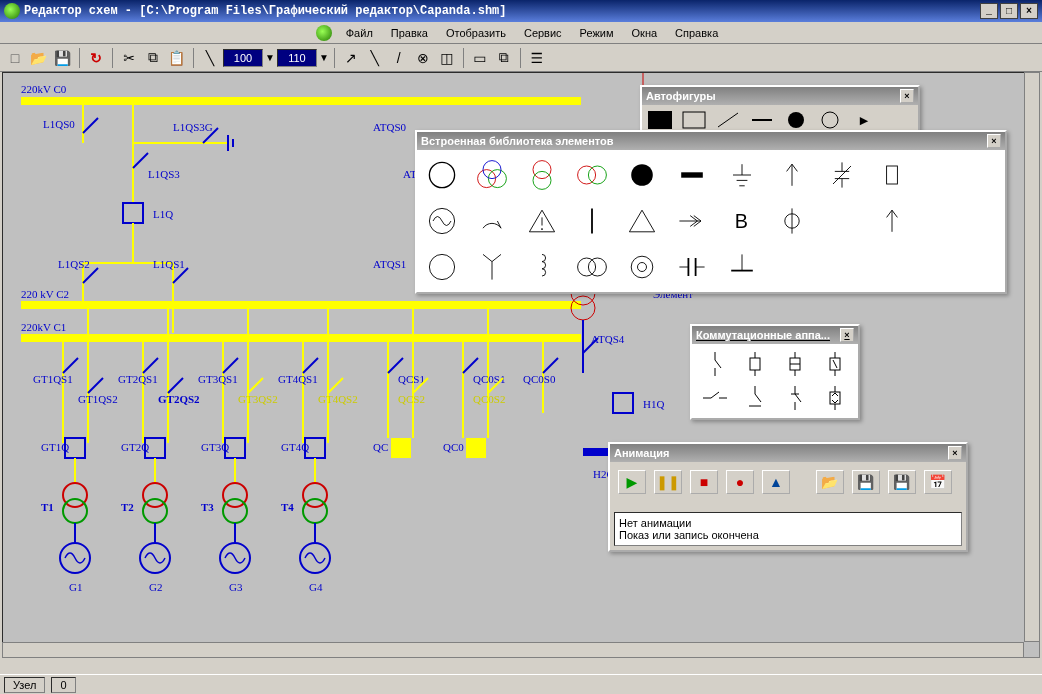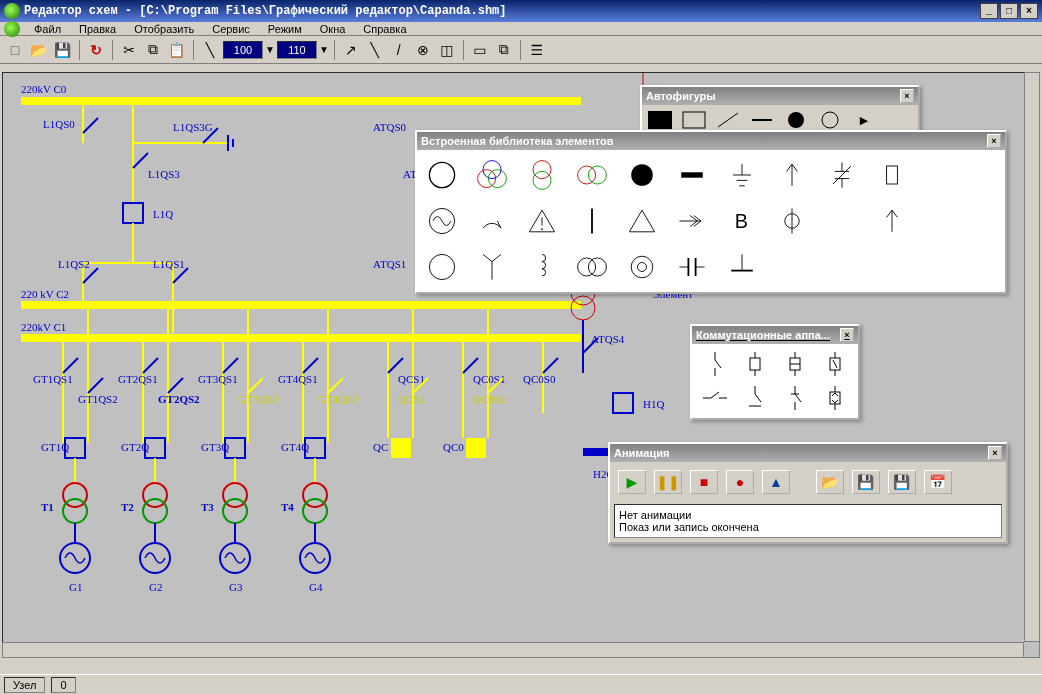--- a/index.html
+++ b/index.html
@@ -35,24 +35,25 @@
     background: #d4d0c8;
     border: 1px solid #404040;
     font-size: 10px;
     display: flex; align-items: center; justify-content: center;
     color: #000;
   }
   .menubar {
     background: #d4d0c8;
     display: flex;
     align-items: center;
-    height: 14px;
+    height: 22px;
     padding: 0 4px;
     gap: 2px;
     border-bottom: 1px solid #808080;
+    justify-content: center;
   }
   .menubar .app-icon {
     width: 16px; height: 16px;
     background: radial-gradient(circle at 40% 40%, #9f5, #270);
     border-radius: 50%;
     margin-right: 4px;
   }
   .menu-item {
     padding: 2px 8px;
     cursor: default;
@@ -183,21 +184,21 @@
   .switch-cell { height: 32px; display:flex; align-items:center; justify-content:center; }
 
   .anim-panel .panel-body {
     flex-direction: column;
     align-items: stretch;
     gap: 6px;
     background: #d4d0c8;
   }
   .anim-controls { display:flex; gap: 8px; padding: 4px; align-items:center; }
   .anim-btn { width:28px; height:24px; border:1px outset #fff; background:#d4d0c8; display:flex; align-items:center; justify-content:center; font-size:14px; }
-  .anim-status { background:#fff; border:1px inset #808080; padding:4px; font-size:11px; }
+  .anim-status { background:#fff; border:1px inset #808080; padding:4px; font-size:11px;margin-top:8px; }
 
   
   .lbl-blue { fill: #0000cc; font-size: 11px; font-family: Tahoma; }
   .lbl-yellow { fill: #cccc00; font-size: 11px; font-family: Tahoma; }
 
   
   .glyph-new::before { content:"□"; color:#555;}
   .glyph-open::before { content:"📂"; }
   .glyph-save::before { content:"💾"; }
   .glyph-refresh::before { content:"↻"; color:#c00; font-weight:bold;}
@@ -709,21 +710,21 @@
           <line x1="10" y1="2" x2="10" y2="8" stroke="#000"></line>
           <rect x="5" y="8" width="10" height="12" fill="none" stroke="#000"></rect>
           <polyline points="7,12 10,9 13,12" fill="none" stroke="#000"></polyline>
           <polyline points="7,16 10,19 13,16" fill="none" stroke="#000"></polyline>
           <line x1="10" y1="20" x2="10" y2="26" stroke="#000"></line>
         </svg>
       </div>
   </div>
 </div>
 
-<div class="panel anim-panel" style="left:608px; top:442px; width:400px;">
+<div class="panel anim-panel" style="left:608px; top:442px; width:360px;">
   <div class="panel-title">
     <span>Анимация</span>
     <div class="panel-close">×</div>
   </div>
   <div class="panel-body">
     <div class="anim-controls">
       <div class="anim-btn" style="color:#090">▶</div>
       <div class="anim-btn" style="color:#cc9900">❚❚</div>
       <div class="anim-btn" style="color:#c00">■</div>
       <div class="anim-btn" style="color:#c00">●</div>

